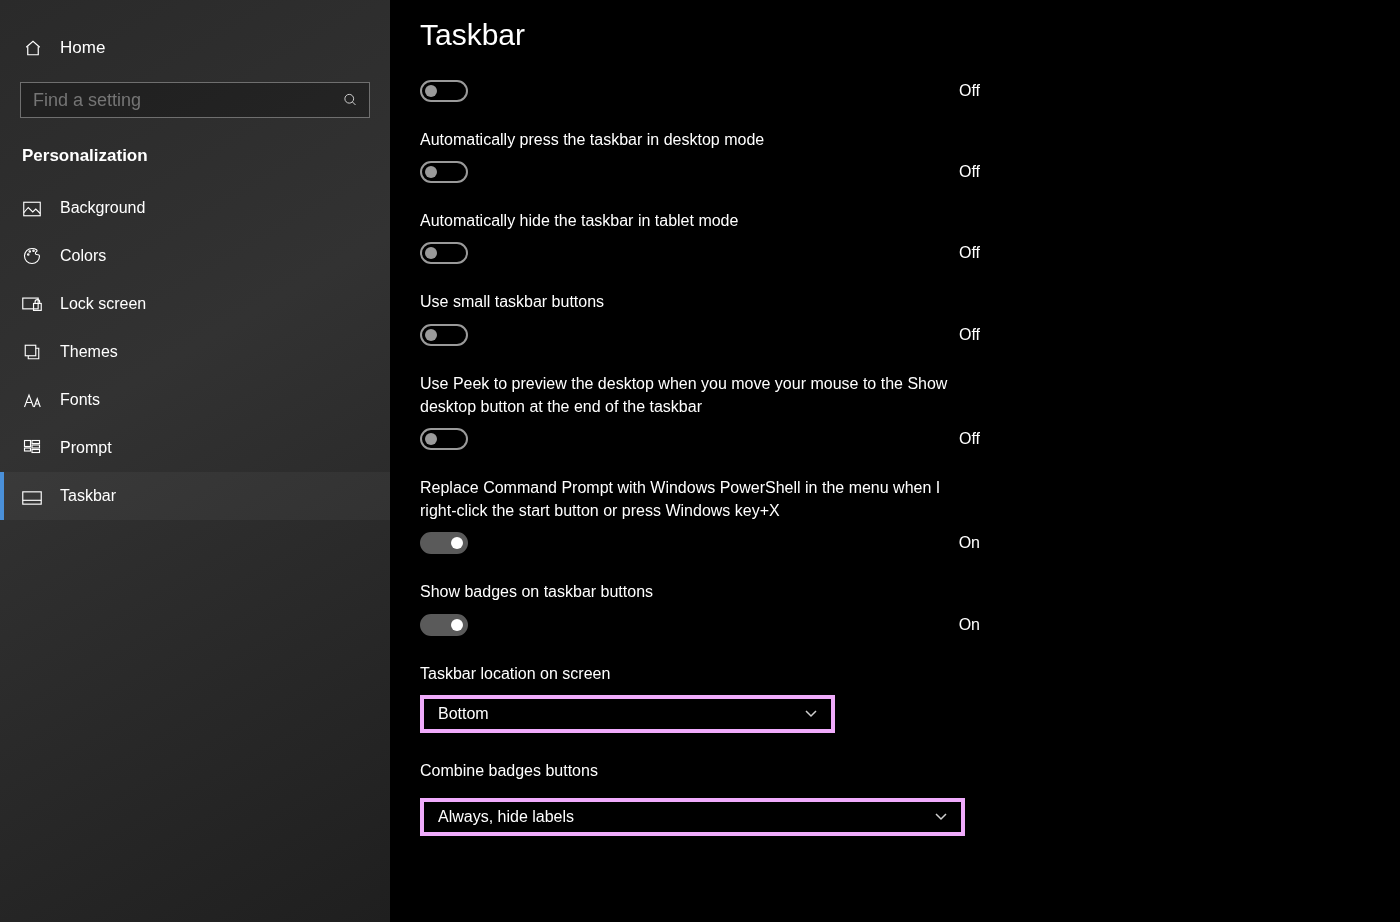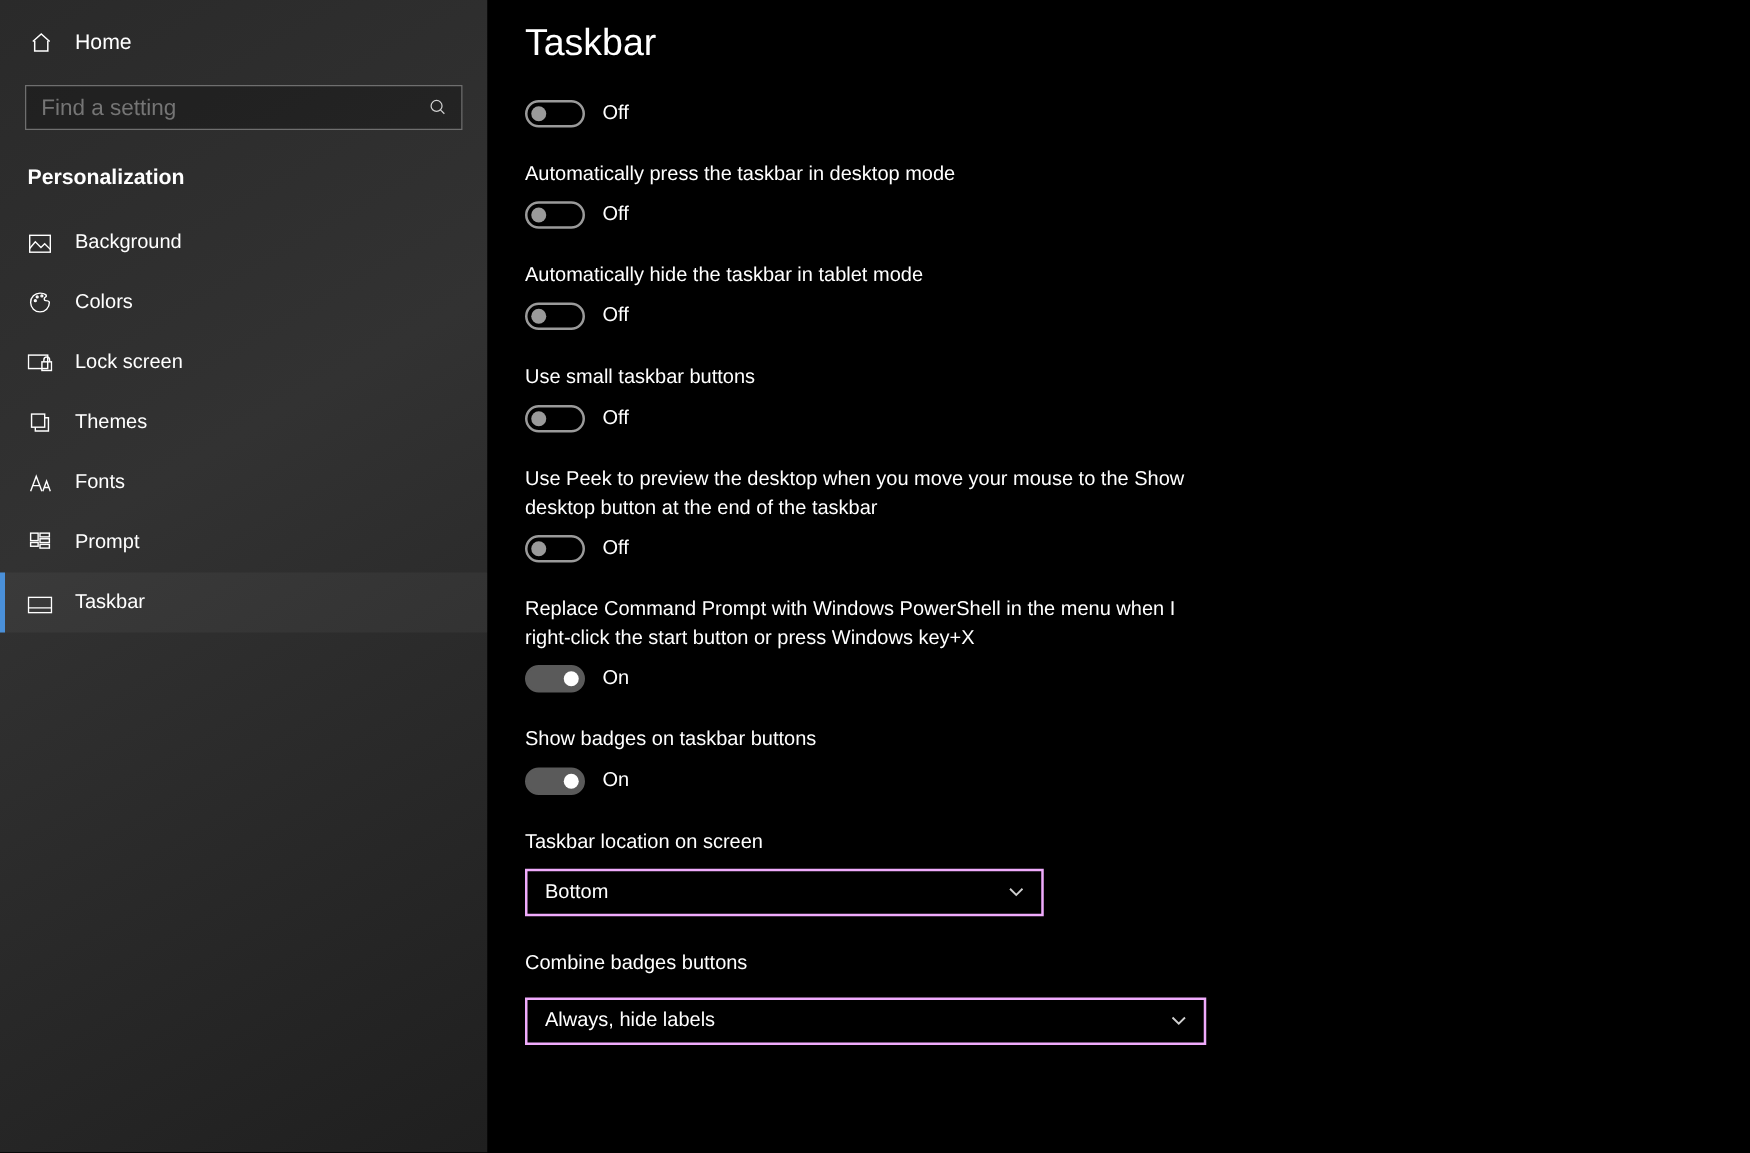--- a/index.html
+++ b/index.html
@@ -13,21 +13,21 @@
     height: 922px;
     overflow: hidden;
   }
 
   
   .sidebar {
     width: 390px;
     background: linear-gradient(150deg, #2a2a2a 0%, #323232 40%, #1f1f1f 100%);
     display: flex;
     flex-direction: column;
-    padding-top: 10px;
+    padding-top: 24px;
   }
   .home-row {
     display: flex;
     align-items: center;
     gap: 18px;
     padding: 14px 24px 14px 24px;
     cursor: pointer;
   }
   .home-row .label { font-size: 17px; }
 
@@ -81,21 +81,21 @@
   }
   .page-title {
     font-size: 30px;
     font-weight: 400;
     margin-bottom: 28px;
   }
 
   .setting { margin-bottom: 26px; max-width: 560px; }
   .setting-label { font-size: 16px; margin-bottom: 10px; line-height: 1.45; }
 
-  .toggle-row { display: flex; align-items: center; gap: 14px; }
+  .toggle-row { display: flex; align-items: center; gap: 14px; justify-content: space-between; }
   .toggle {
     width: 48px; height: 22px;
     border: 2px solid #9a9a9a;
     border-radius: 11px;
     position: relative;
     cursor: pointer;
     background: transparent;
   }
   .toggle .knob {
     width: 12px; height: 12px; border-radius: 50%;
@@ -108,21 +108,21 @@
   }
   .toggle.on .knob {
     background: #fff;
     left: auto; right: 3px;
   }
   .toggle-state { font-size: 16px; }
 
   .dropdown {
     width: 415px;
     height: 38px;
-    border: 2px solid #f0abfc;
+    border: 4px solid #f0abfc;
     background: #000;
     display: flex;
     align-items: center;
     justify-content: space-between;
     padding: 0 14px;
     font-size: 16px;
     cursor: pointer;
     margin-top: 8px;
   }
   .dropdown.wide { width: 545px; margin-top: 16px; }

